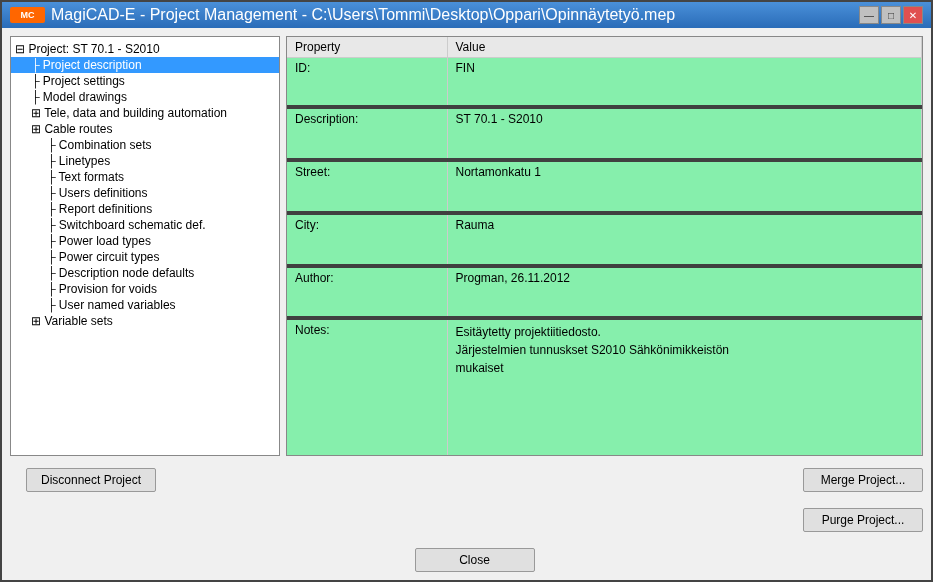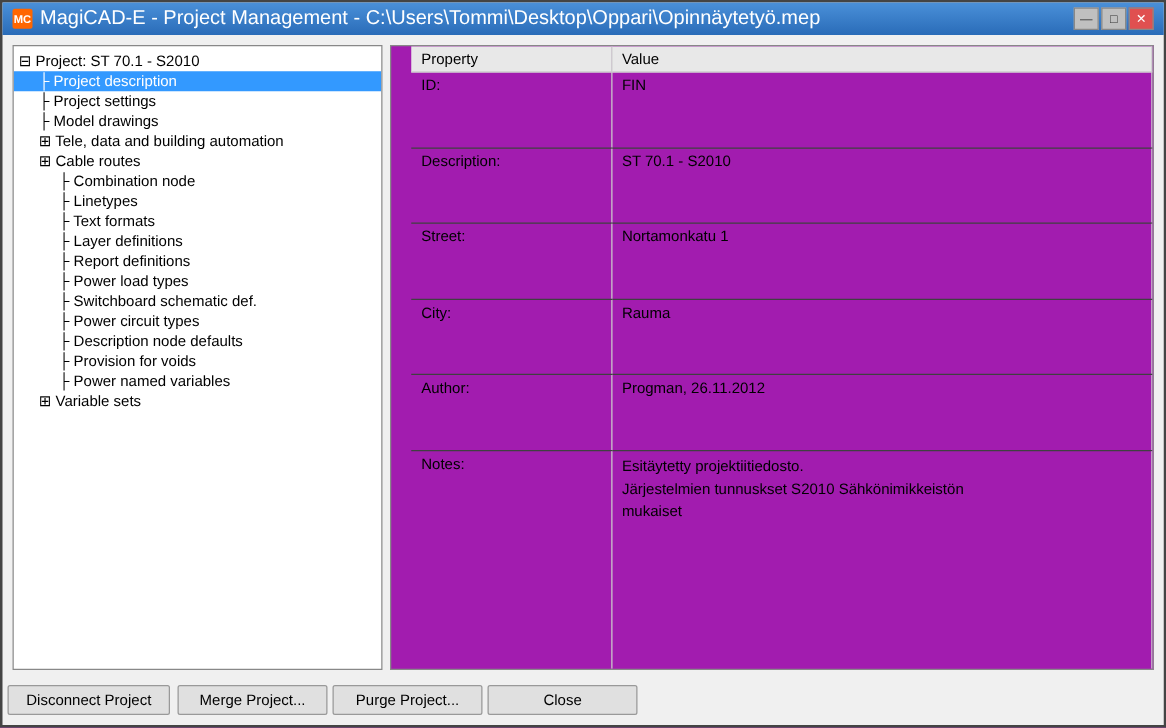--- a/index.html
+++ b/index.html
@@ -31,21 +31,21 @@
       justify-content: space-between;
       height: 26px;
       flex-shrink: 0;
     }
     .title-bar-left {
       display: flex;
       align-items: center;
       gap: 6px;
     }
     .title-bar-icon {
-      width: 16px;
+      width: 35px;
       height: 16px;
       background: #ff6600;
       border-radius: 2px;
       display: flex;
       align-items: center;
       justify-content: center;
       font-size: 9px;
       font-weight: bold;
       color: white;
     }
@@ -74,35 +74,34 @@
       color: white;
     }
     .content-area {
       display: flex;
       flex: 1;
       overflow: hidden;
       padding: 8px;
       gap: 6px;
     }
     .left-panel {
-      width: 296px;
+      width: 270px;
       flex-shrink: 0;
       background: white;
       border: 1px solid #888;
       overflow-y: auto;
       padding: 4px 0;
     }
     .right-panel {
       flex: 1;
-      background: #a21caf;
+      background: #86efac;
       border: 1px solid #888;
       overflow: hidden;
       display: flex;
       flex-direction: column;
-      padding-left: 16px;
     }
     .tree-item {
       padding: 1px 4px;
       cursor: pointer;
       white-space: nowrap;
       display: flex;
       align-items: center;
       gap: 2px;
       color: #000;
       user-select: none;
@@ -129,45 +128,45 @@
     .property-table th {
       background: #e8e8e8;
       border-bottom: 1px solid #ccc;
       border-right: 1px solid #ccc;
       padding: 3px 8px;
       text-align: left;
       font-weight: normal;
       font-size: 12px;
     }
     .property-table td {
-      border-bottom: 1px solid #404040;
+      border-bottom: 4px solid #404040;
       border-right: 1px solid #ccc;
       padding: 3px 8px;
       vertical-align: top;
       font-size: 12px;
     }
     .property-table tr:last-child td {
       border-bottom: none;
     }
     .btn {
       padding: 4px 14px;
       background: #e0e0e0;
       border: 1px solid #999;
       cursor: pointer;
       font-size: 12px;
       color: #000;
       border-radius: 2px;
       min-width: 80px;
       text-align: center;
     }
     .bottom-section {
-      padding: 4px 8px 8px 4px;
-      display: flex;
-      flex-direction: row;
-      gap: 4px;
+      padding: 4px 8px 8px 24px;
+      display: flex;
+      flex-direction: column;
+      gap: 16px;
     }
   </style>
 </head>
 <body>
 
 <div class="window">
 
   <div class="title-bar">
     <div class="title-bar-left">
       <div class="title-bar-icon">
@@ -184,31 +183,31 @@
 
   <div class="content-area">
 
     <div class="left-panel">
     <div class="tree-item level-0">⊟ Project: ST 70.1 - S2010</div>
         <div class="tree-item level-1 selected">├ Project description</div>
         <div class="tree-item level-1">├ Project settings</div>
         <div class="tree-item level-1">├ Model drawings</div>
         <div class="tree-item level-1">⊞ Tele, data and building automation</div>
         <div class="tree-item level-1">⊞ Cable routes</div>
-        <div class="tree-item level-2">├ Combination node</div>
+        <div class="tree-item level-2">├ Combination sets</div>
         <div class="tree-item level-2">├ Linetypes</div>
         <div class="tree-item level-2">├ Text formats</div>
-        <div class="tree-item level-2">├ Layer definitions</div>
+        <div class="tree-item level-2">├ Users definitions</div>
         <div class="tree-item level-2">├ Report definitions</div>
+        <div class="tree-item level-2">├ Switchboard schematic def.</div>
         <div class="tree-item level-2">├ Power load types</div>
-        <div class="tree-item level-2">├ Switchboard schematic def.</div>
         <div class="tree-item level-2">├ Power circuit types</div>
         <div class="tree-item level-2">├ Description node defaults</div>
         <div class="tree-item level-2">├ Provision for voids</div>
-        <div class="tree-item level-2">├ Power named variables</div>
+        <div class="tree-item level-2">├ User named variables</div>
         <div class="tree-item level-1">⊞ Variable sets</div>
       </div>
 
     <div class="right-panel">
       <table class="property-table">
         <thead>
           <tr>
             <th>Property</th>
             <th>Value</th>
           </tr>

